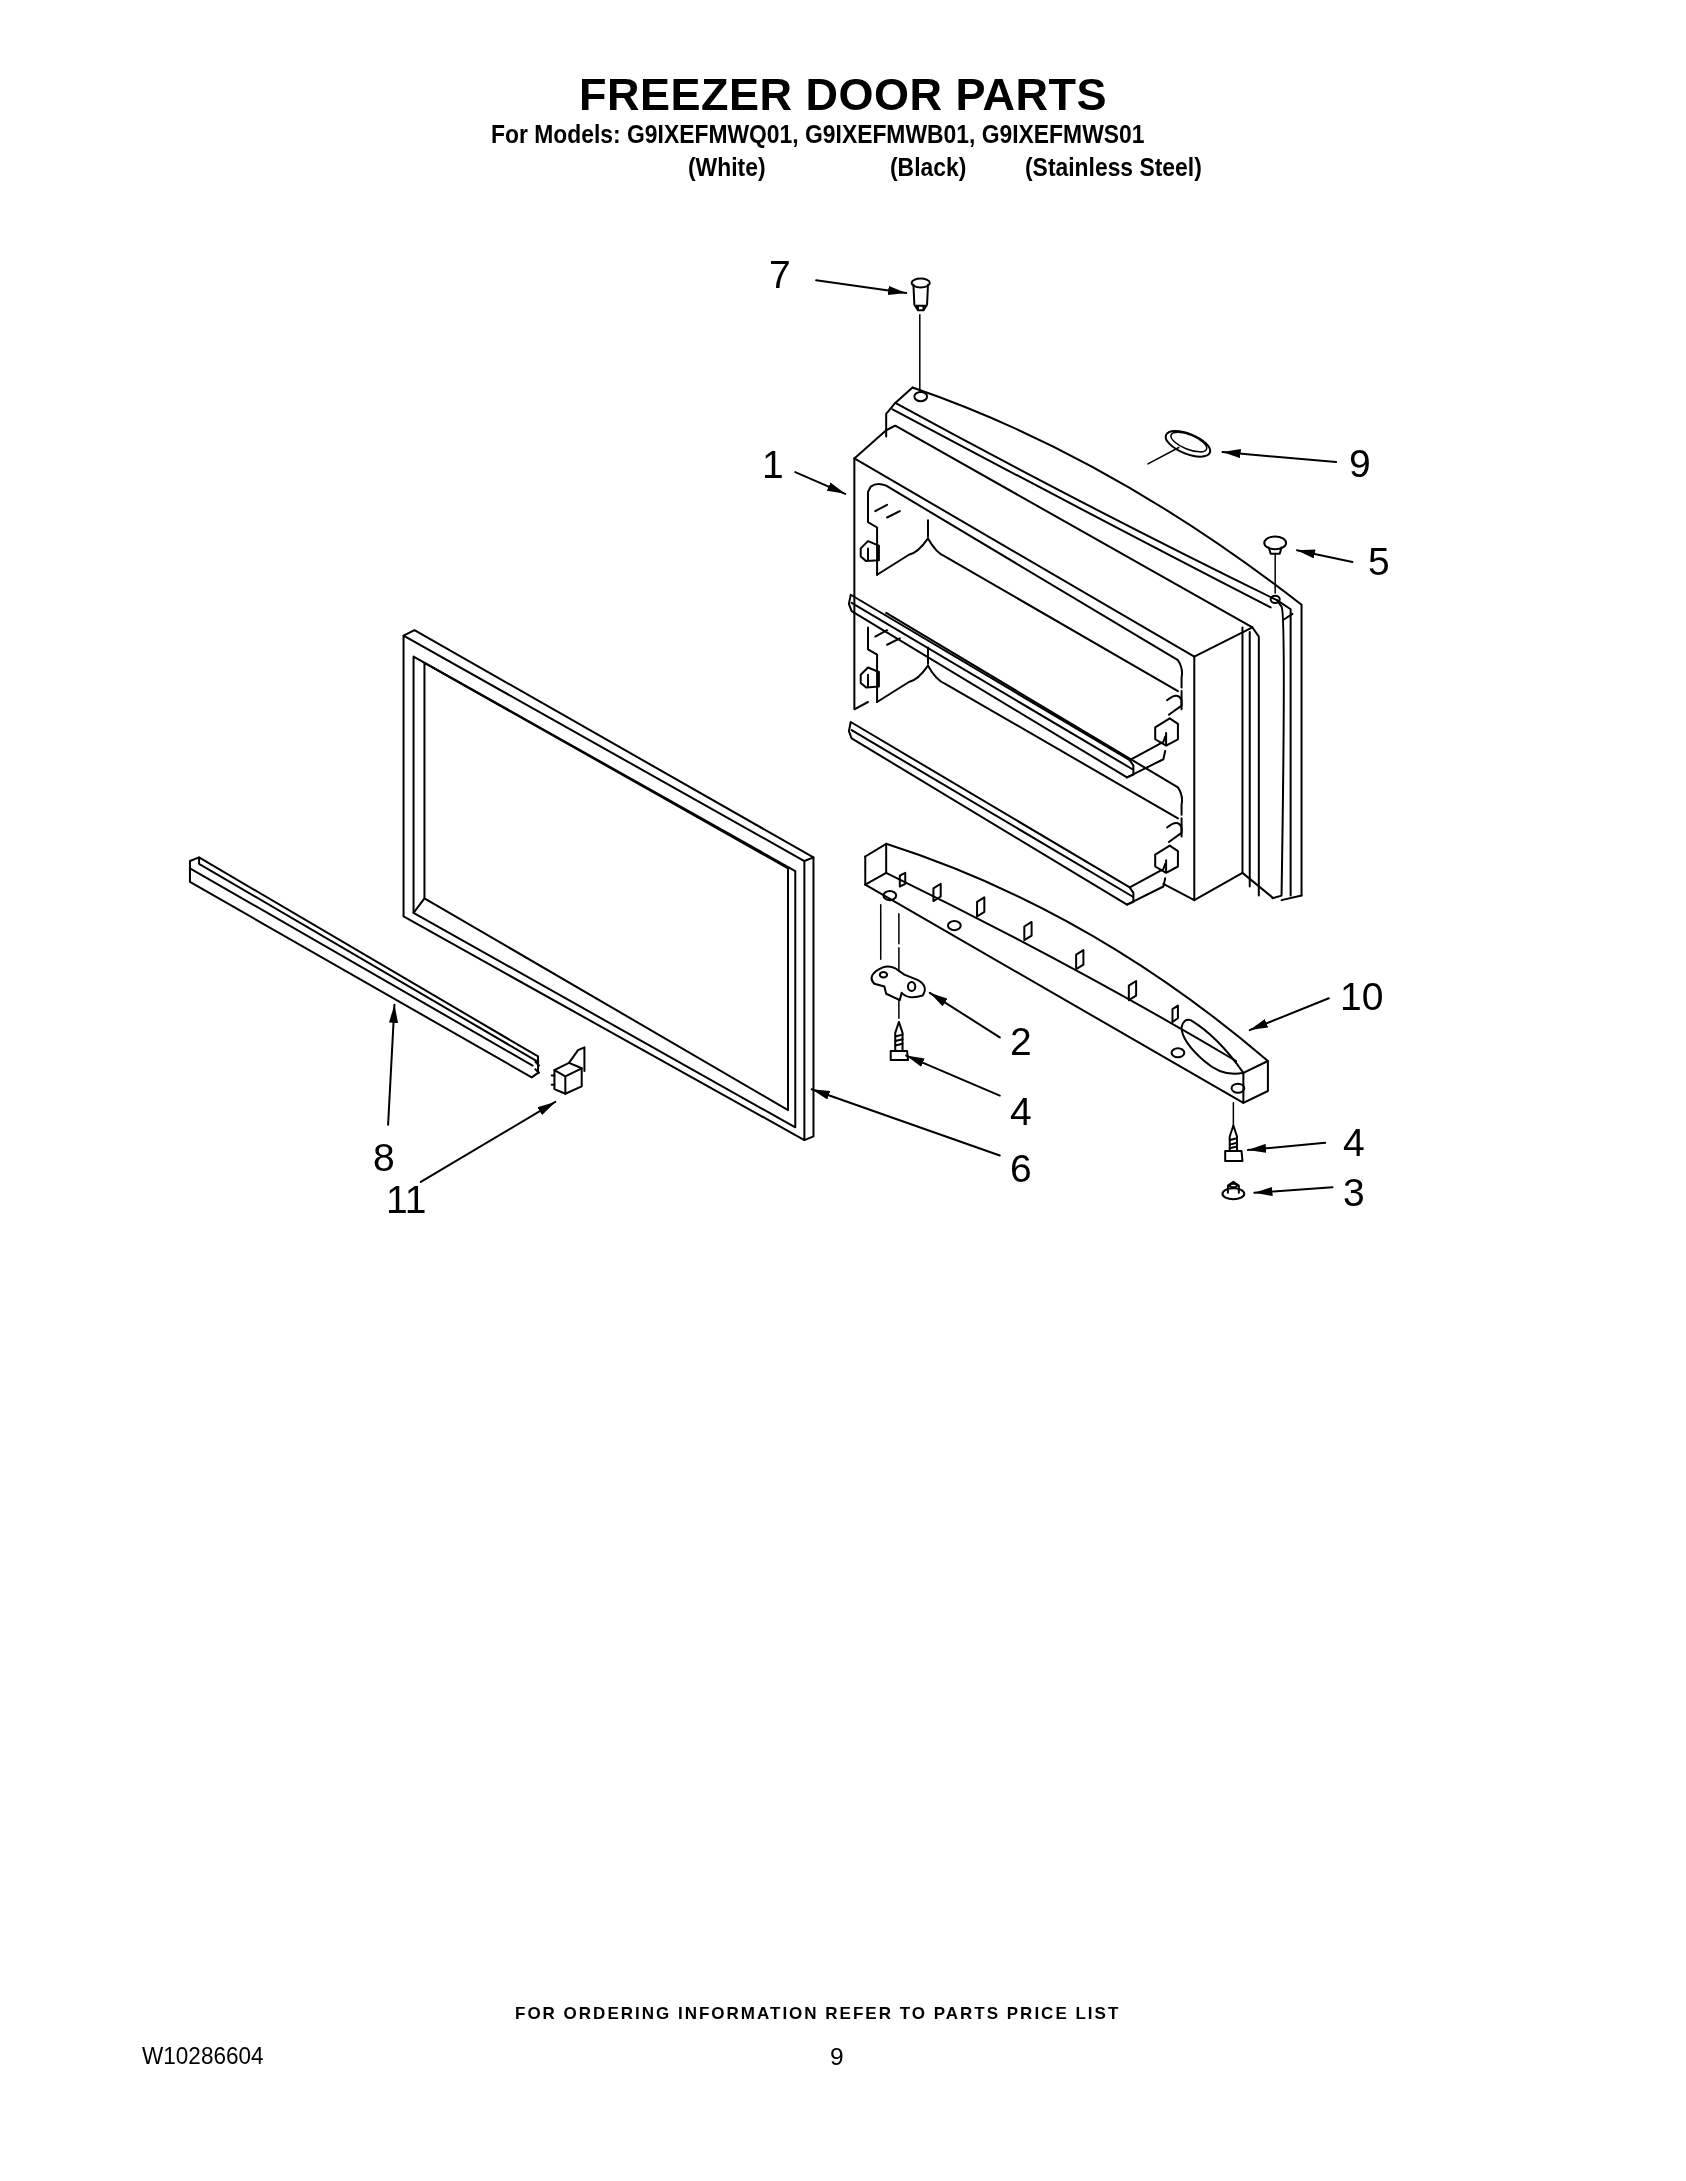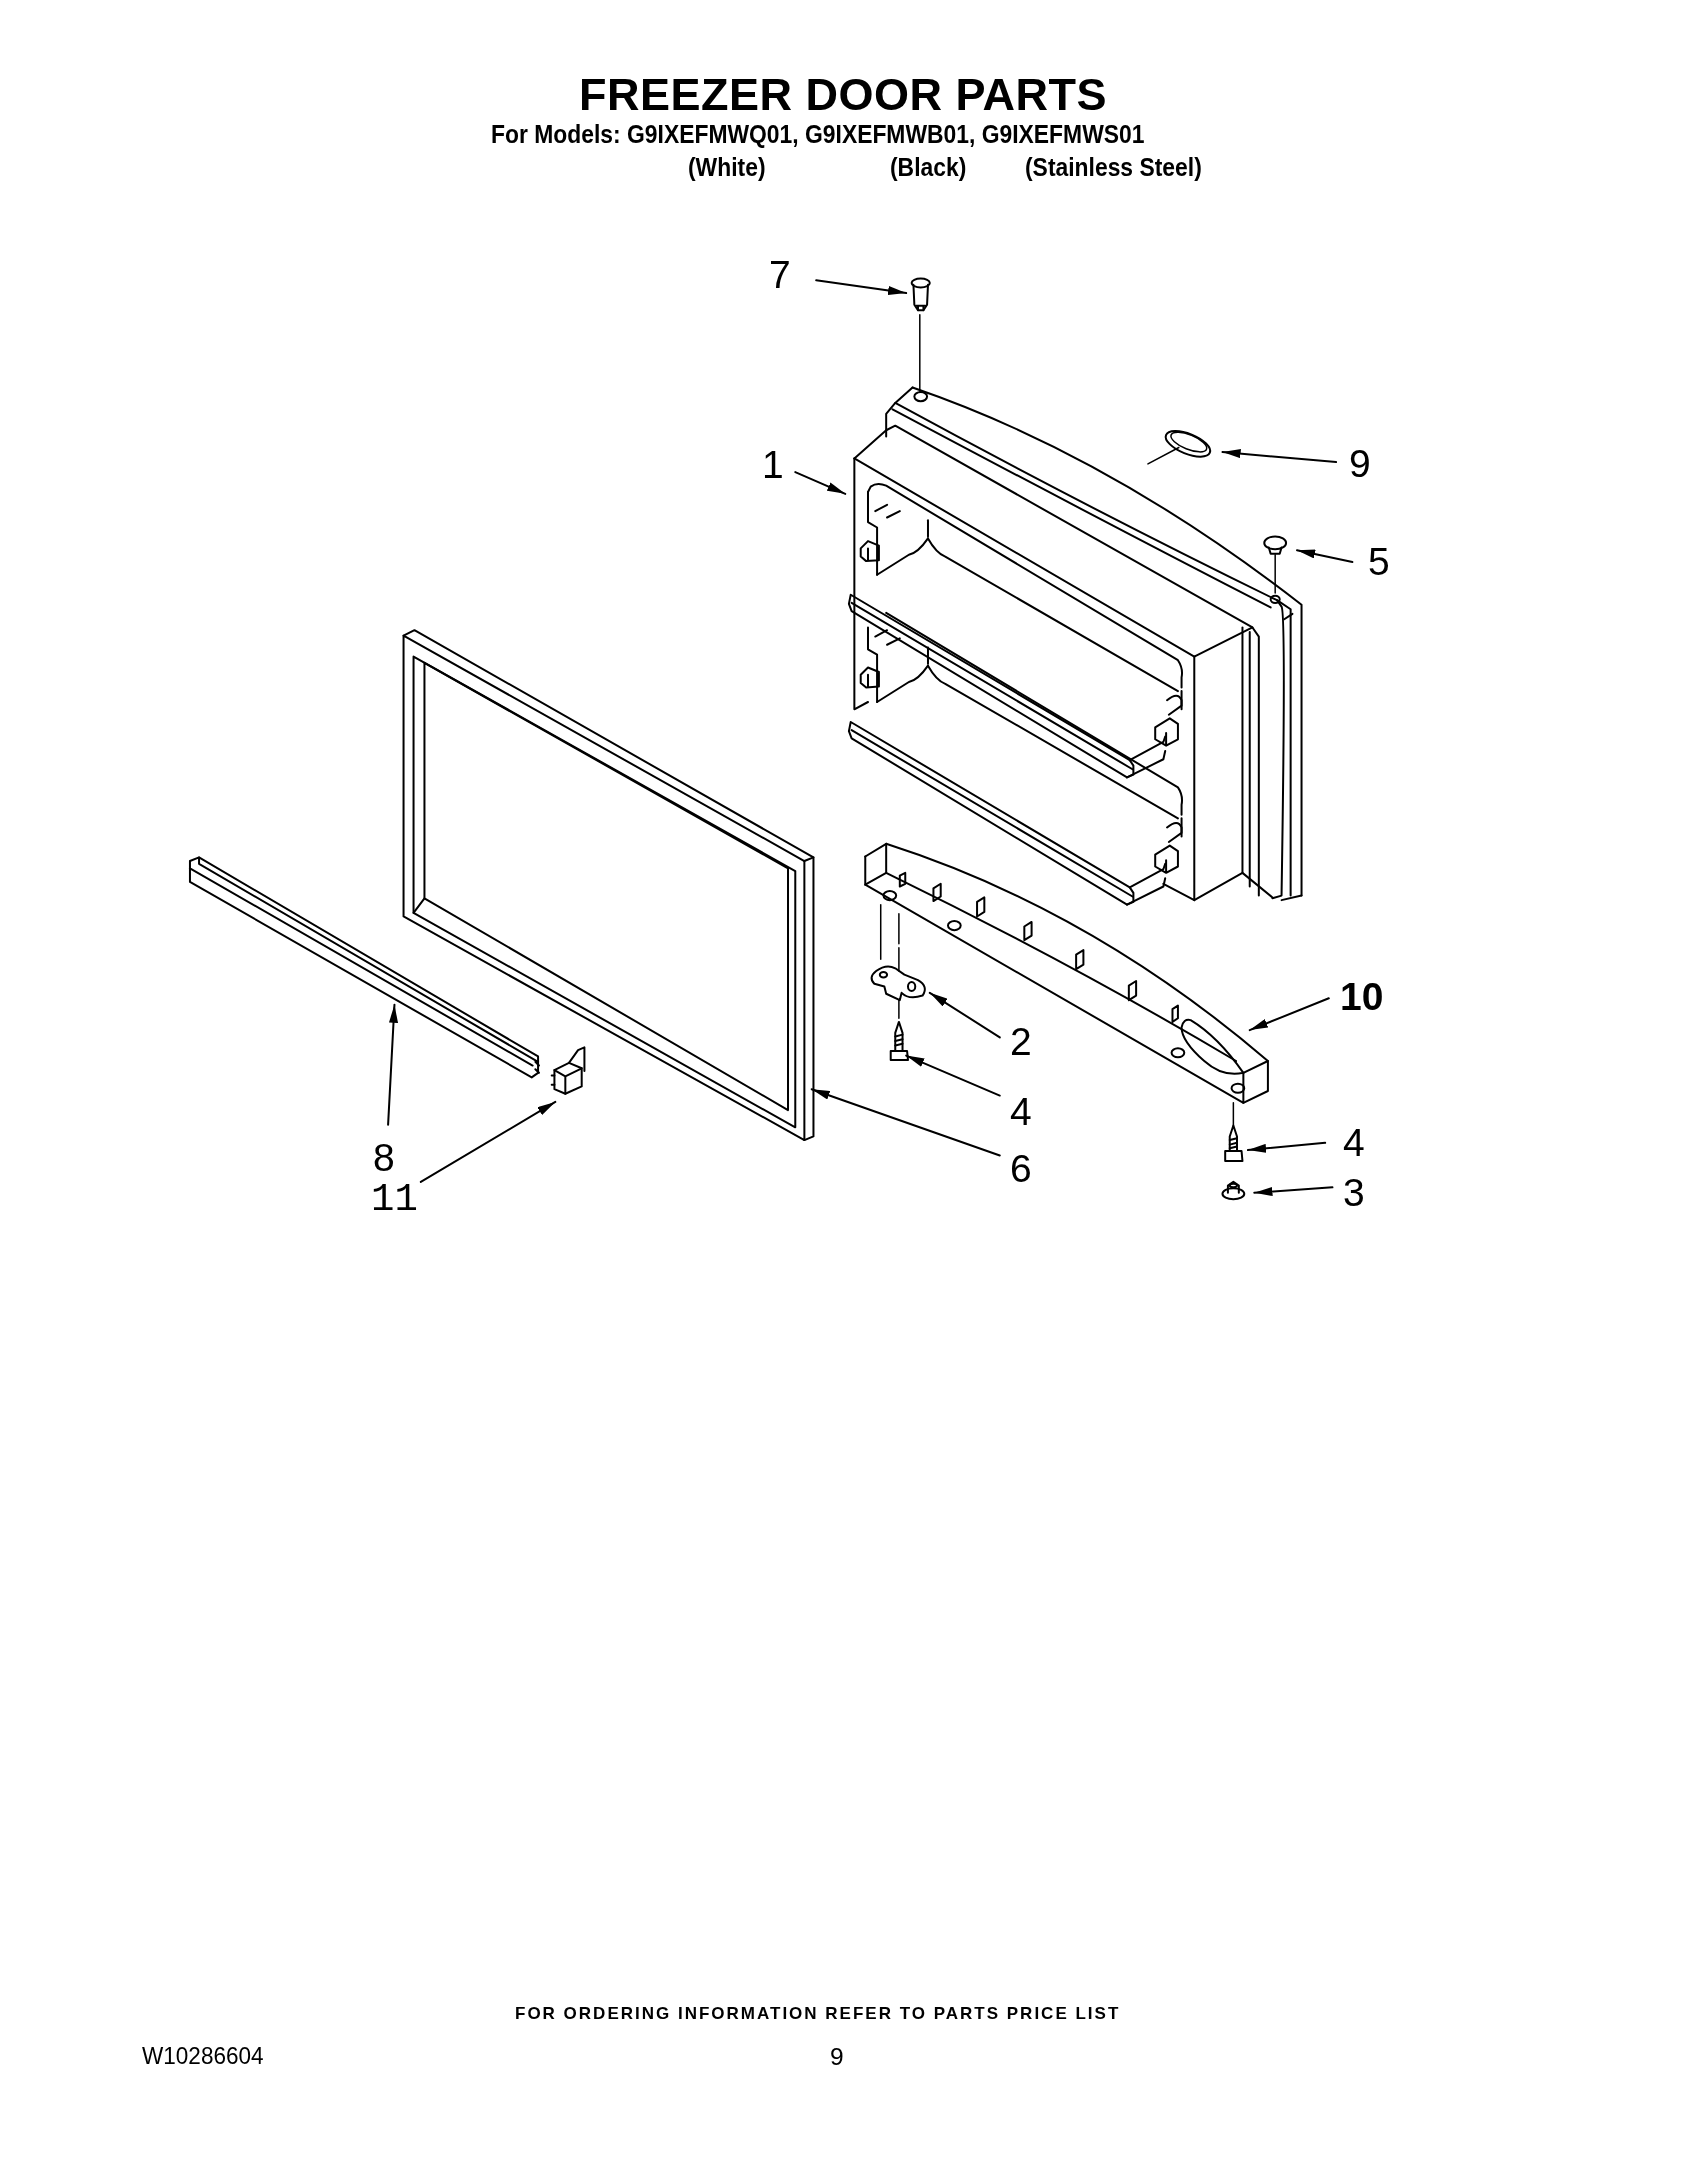--- a/index.html
+++ b/index.html
@@ -190,25 +190,25 @@
       <line x1="427" y1="1237" x2="434" y2="1105" marker-end="url(#ah)"></line>
       <line x1="463" y1="1300" x2="611" y2="1212" marker-end="url(#ah)"></line>
     </g>
   </g>
 </svg>
 
 <div class="abs callout" style="left:769px; top:255px;">7</div>
 <div class="abs callout" style="left:762px; top:445px;">1</div>
 <div class="abs callout" style="left:1349px; top:444px;">9</div>
 <div class="abs callout" style="left:1368px; top:542px;">5</div>
-<div class="abs callout" style="left:1340px; top:977px;font-weight:bold;">10</div>
+<div class="abs callout" style="left:1340px; top:977px;">10</div>
 <div class="abs callout" style="left:1010px; top:1022px;">2</div>
 <div class="abs callout" style="left:1010px; top:1092px;">4</div>
 <div class="abs callout" style="left:1010px; top:1149px;">6</div>
 <div class="abs callout" style="left:1343px; top:1123px;">4</div>
 <div class="abs callout" style="left:1343px; top:1173px;">3</div>
 <div class="abs callout" style="left:373px; top:1138px;">8</div>
-<div class="abs callout" style="left:371px; top:1180px;font-family:Liberation Mono, monospace;">11</div>
+<div class="abs callout" style="left:386px; top:1180px;">11</div>
 
 <div class="abs footer-note">FOR ORDERING INFORMATION REFER TO PARTS PRICE LIST</div>
 <div class="abs docnum">W10286604</div>
 <div class="abs pagenum">9</div>
 
 
 </body></html>

